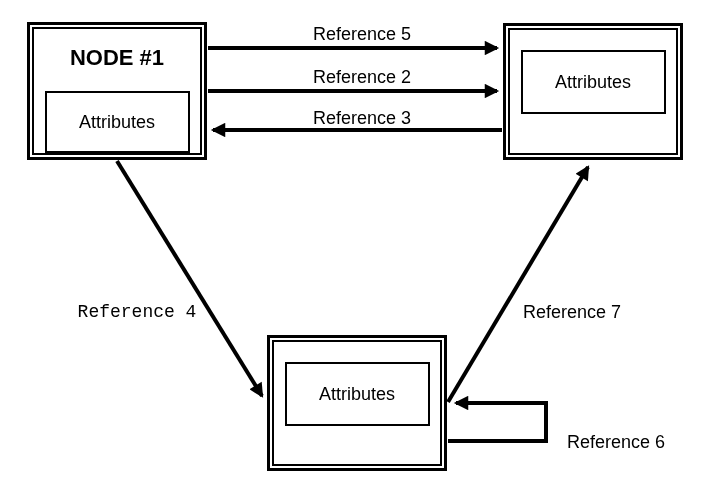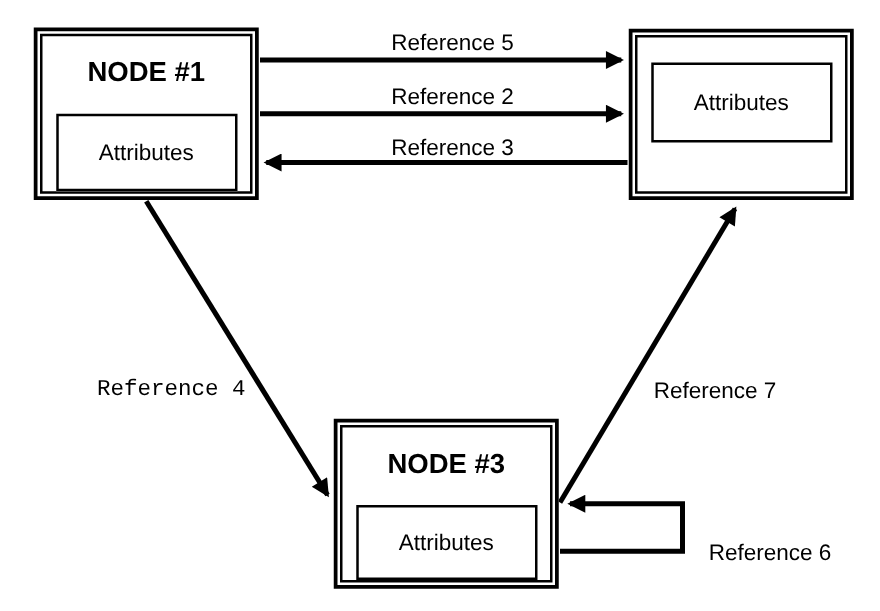--- a/index.html
+++ b/index.html
@@ -100,21 +100,20 @@
   <div class="node" style="left:503px; top:23px; width:180px; height:137px;">
     <div class="node-inner">
       <div class="attr-box">
         <span class="attr-label">Attributes</span>
       </div>
     </div>
   </div>
 
   <div class="node" style="left:267px; top:335px; width:180px; height:136px;">
     <div class="node-inner">
-      <div class="node-title">NODE #3</div>
       <div class="attr-box">
         <span class="attr-label">Attributes</span>
       </div>
     </div>
   </div>
 
   <div class="ref-label" style="left:362px; top:24px;">Reference 5</div>
   <div class="ref-label" style="left:362px; top:67px;text-align:center;">Reference 2</div>
   <div class="ref-label" style="left:362px; top:108px;">Reference 3</div>
   <div class="ref-label" style="left:137px; top:302px;font-family:Liberation Mono, monospace;">Reference 4</div>

